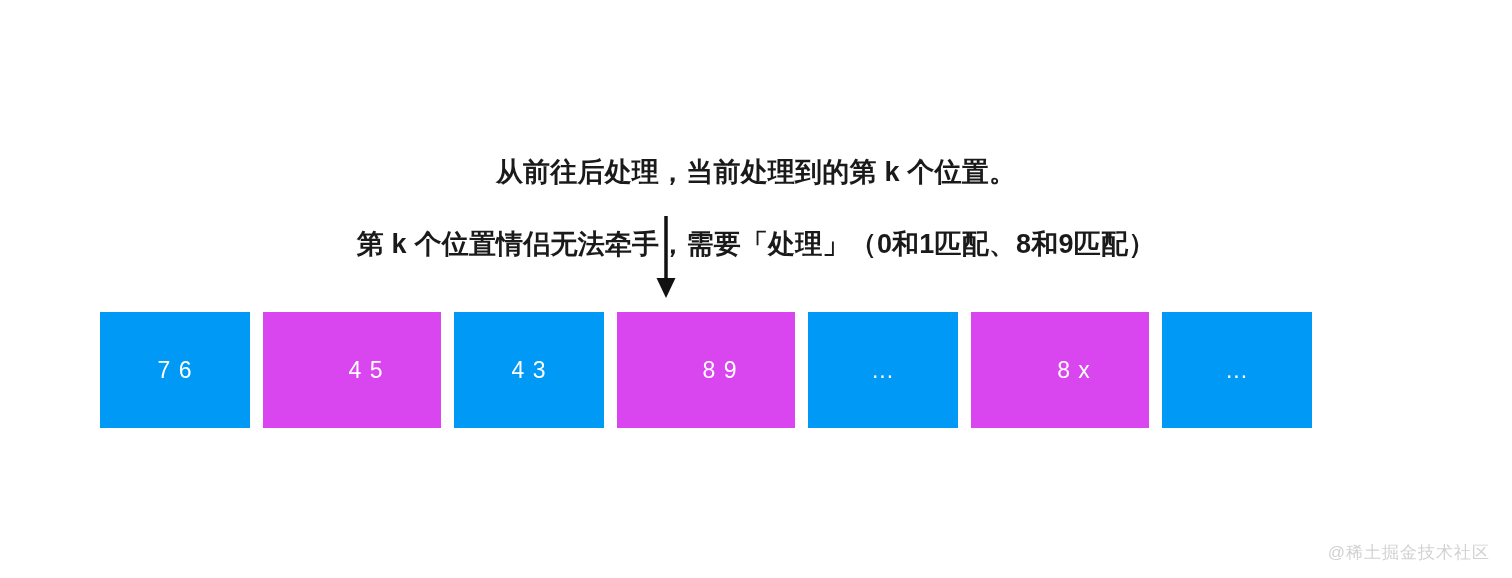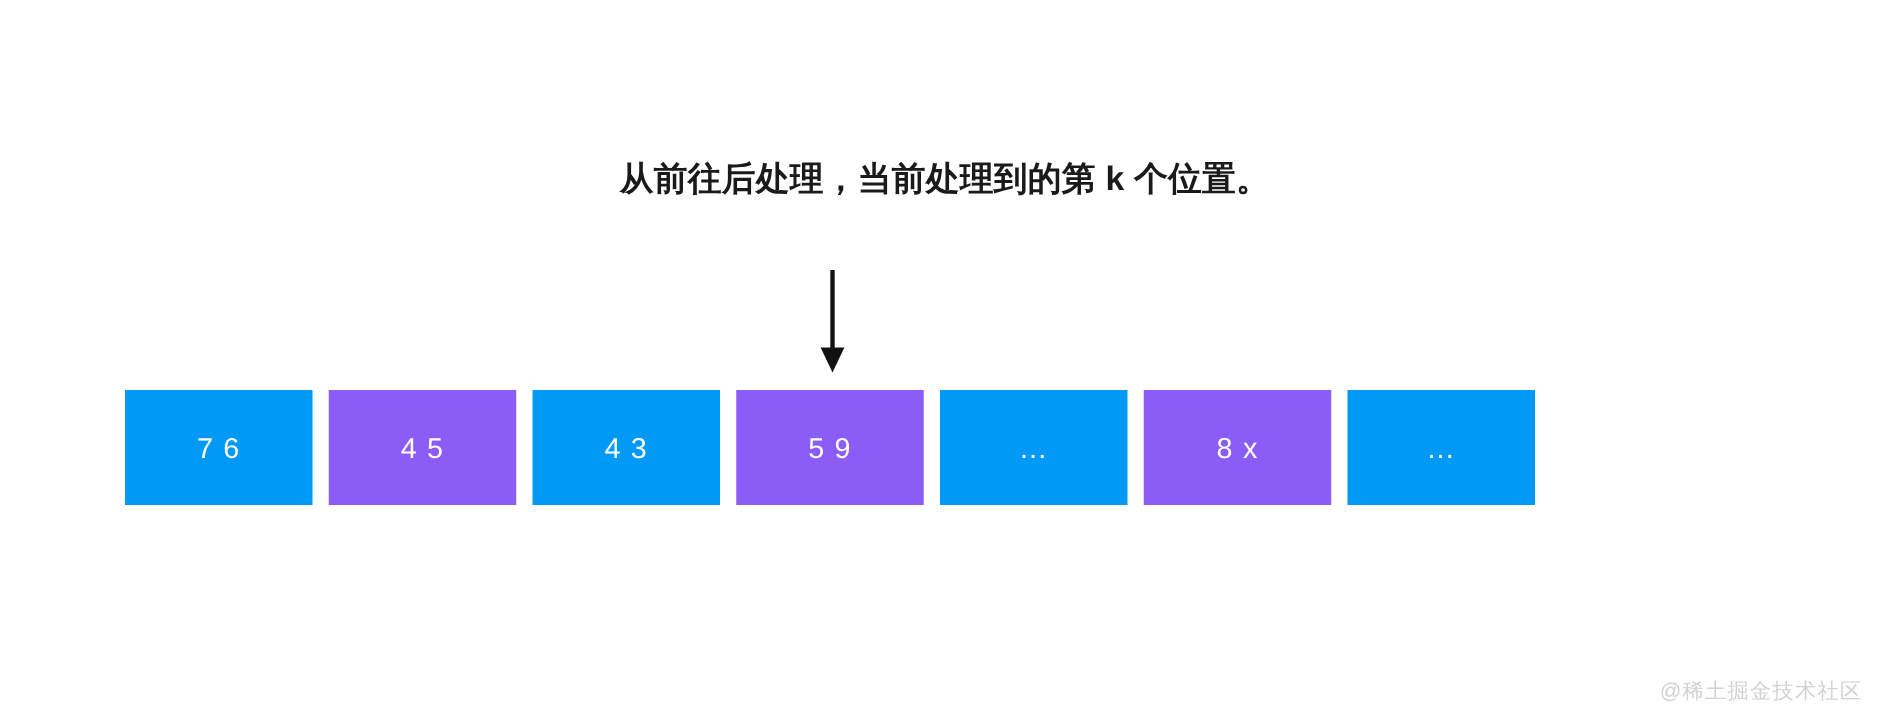--- a/index.html
+++ b/index.html
@@ -28,20 +28,21 @@
     text-align: center;
     color: #1a1a1a;
     font-weight: bold;
     font-size: 27px;
     line-height: 43px;
     letter-spacing: 0.2px;
     white-space: nowrap;
   }
   .caption-line {
     display: block;
+    margin-top: 29px;
   }
 
   
   .arrow {
     position: absolute;
     left: 646px;
     top: 214px;
     width: 40px;
     height: 90px;
   }
@@ -51,32 +52,32 @@
     position: absolute;
     left: 100px;
     top: 312px;
     width: 1300px;
     height: 91px;
     display: flex;
     gap: 13px;
   }
   .cell {
     width: 150px;
-    height: 92px;
+    height: 116px;
     flex: 0 0 150px;
     display: flex;
     align-items: center;
     justify-content: center;
     color: #ffffff;
     font-size: 23px;
     font-weight: 400;
     letter-spacing: 1px;
   }
   .cell.dark  { background: #0099f5; }
-  .cell.light { background: #8b5cf6; }
+  .cell.light { background: #d946ef; padding-left: 28px; }
   .cell-label {
     display: block;
     line-height: 1;
     white-space: pre;
   }
 
   
   .watermark {
     position: absolute;
     right: 22px;
@@ -88,41 +89,42 @@
     margin-top: 13px;
   }
 </style>
 </head>
 <body>
 
 <div id="canvas">
 
   <div class="caption">
     <span class="caption-line">从前往后处理，当前处理到的第 k 个位置。</span>
+    <span class="caption-line">第 k 个位置情侣无法牵手，需要「处理」（0和1匹配、8和9匹配）</span>
   </div>
 
   <div class="arrow">
     <svg width="40" height="90" viewBox="0 0 40 90" xmlns="http://www.w3.org/2000/svg">
       <line x1="20" y1="2" x2="20" y2="70" stroke="#111111" stroke-width="3.5"></line>
       <polygon points="20,84 10.5,64 29.5,64" fill="#111111"></polygon>
     </svg>
   </div>
 
   <div class="array-row">
     <div class="cell dark">
         <span class="cell-label">7 6</span>
       </div>
     <div class="cell light">
         <span class="cell-label">4 5</span>
       </div>
     <div class="cell dark">
         <span class="cell-label">4 3</span>
       </div>
     <div class="cell light">
-        <span class="cell-label">5 9</span>
+        <span class="cell-label">8 9</span>
       </div>
     <div class="cell dark">
         <span class="cell-label">...</span>
       </div>
     <div class="cell light">
         <span class="cell-label">8 x</span>
       </div>
     <div class="cell dark">
         <span class="cell-label">...</span>
       </div>

